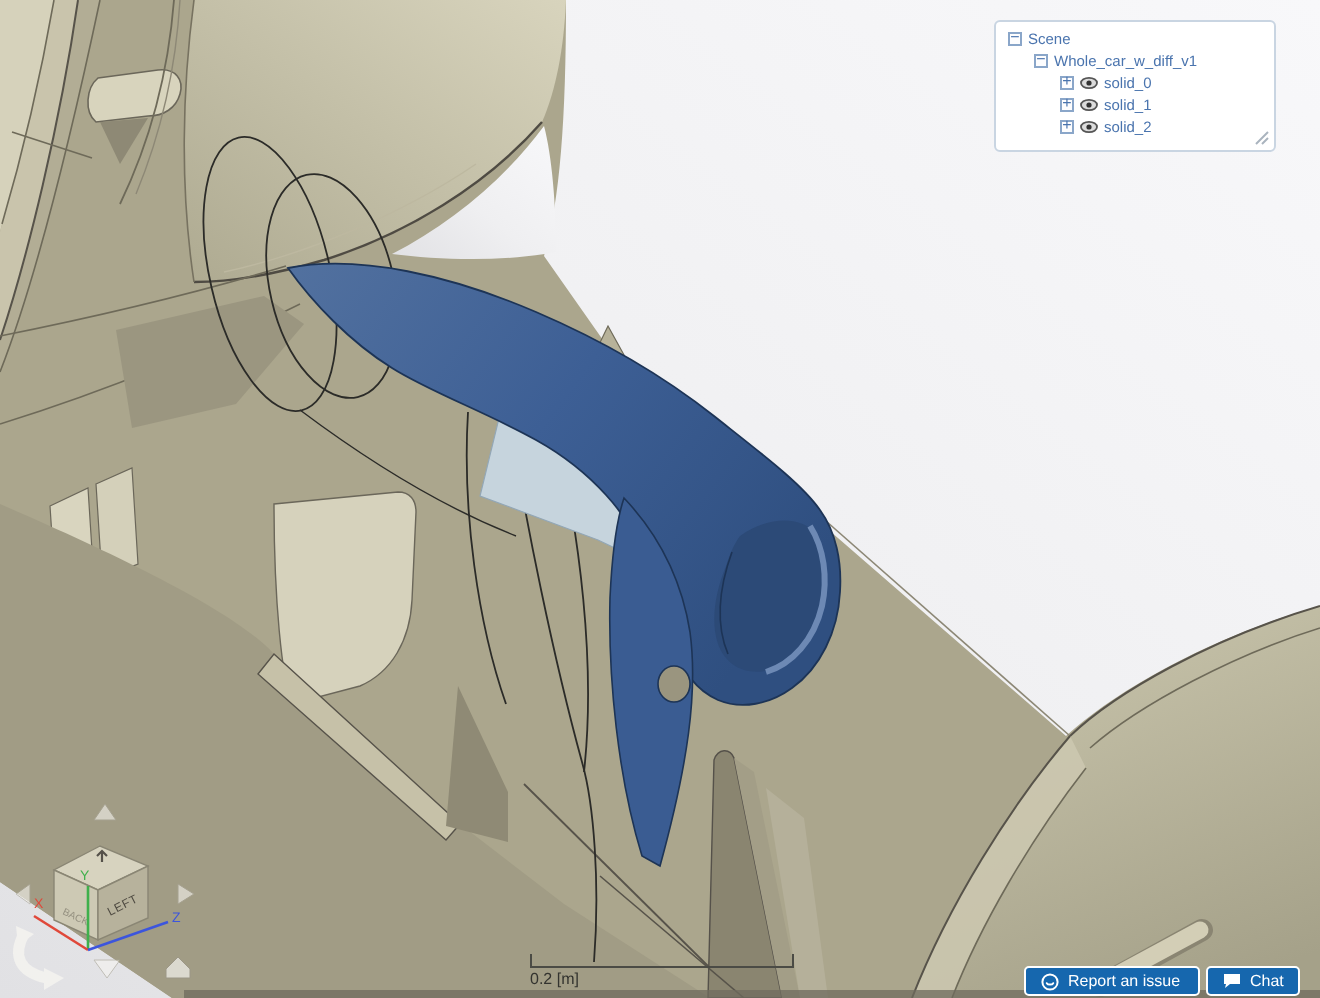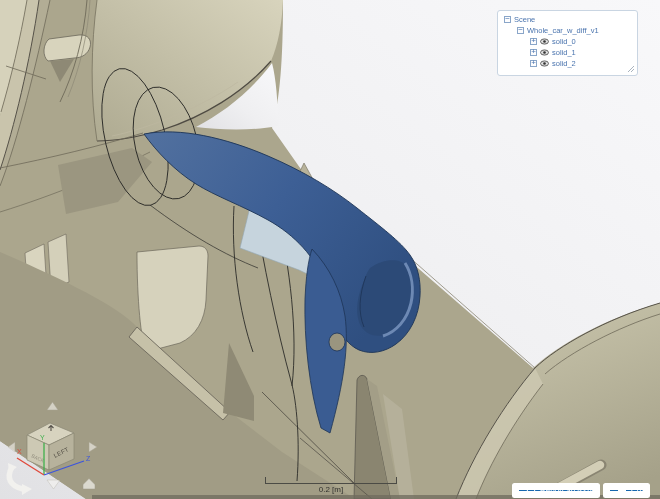--- a/index.html
+++ b/index.html
@@ -28,27 +28,27 @@
   .resize-handle{position:absolute;right:2px;bottom:2px;}
 
   
   .viewcube{position:absolute;left:0;top:395px;width:110px;height:104px;}
 
   
   .scalebar{position:absolute;left:265px;top:477px;width:132px;}
   .sb-line{position:relative;height:6px;border-bottom:1px solid #4b4b45;}
   .sb-tick{position:absolute;bottom:0;width:1px;height:6px;background:#4b4b45;}
   .sb-tick.l{left:0;} .sb-tick.r{right:0;}
-  .sb-label{margin-top:1px;text-align:center;font-size:8px;color:#33332f;}
+  .sb-label{margin-top:1px;text-align:left;font-size:8px;color:#33332f;}
 
   
   .btn{
     position:absolute;top:483px;height:15px;display:flex;align-items:center;gap:4px;
     background:#1667ae;color:#ffffff;font-size:8px;border-radius:2.5px;
-    padding:0 7px;box-sizing:border-box;border:7px solid #ffffff;cursor:pointer;
+    padding:0 7px;box-sizing:border-box;border:1px solid #ffffff;cursor:pointer;
     white-space:nowrap;
   }
   .btn-report{left:512px;width:88px;}
   .btn-chat{left:603px;width:47px;}
   .btn svg{flex:0 0 auto;}
 </style>
 </head>
 <body>
 
 <div class="stage">

